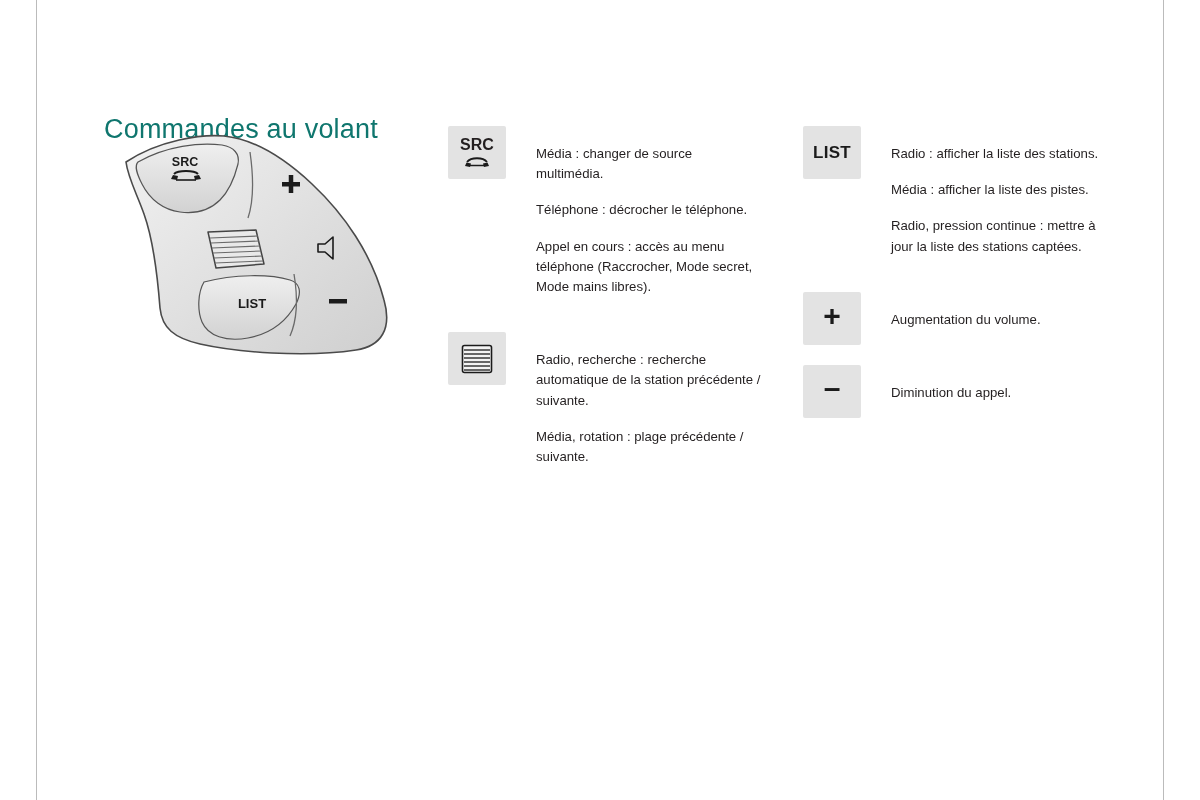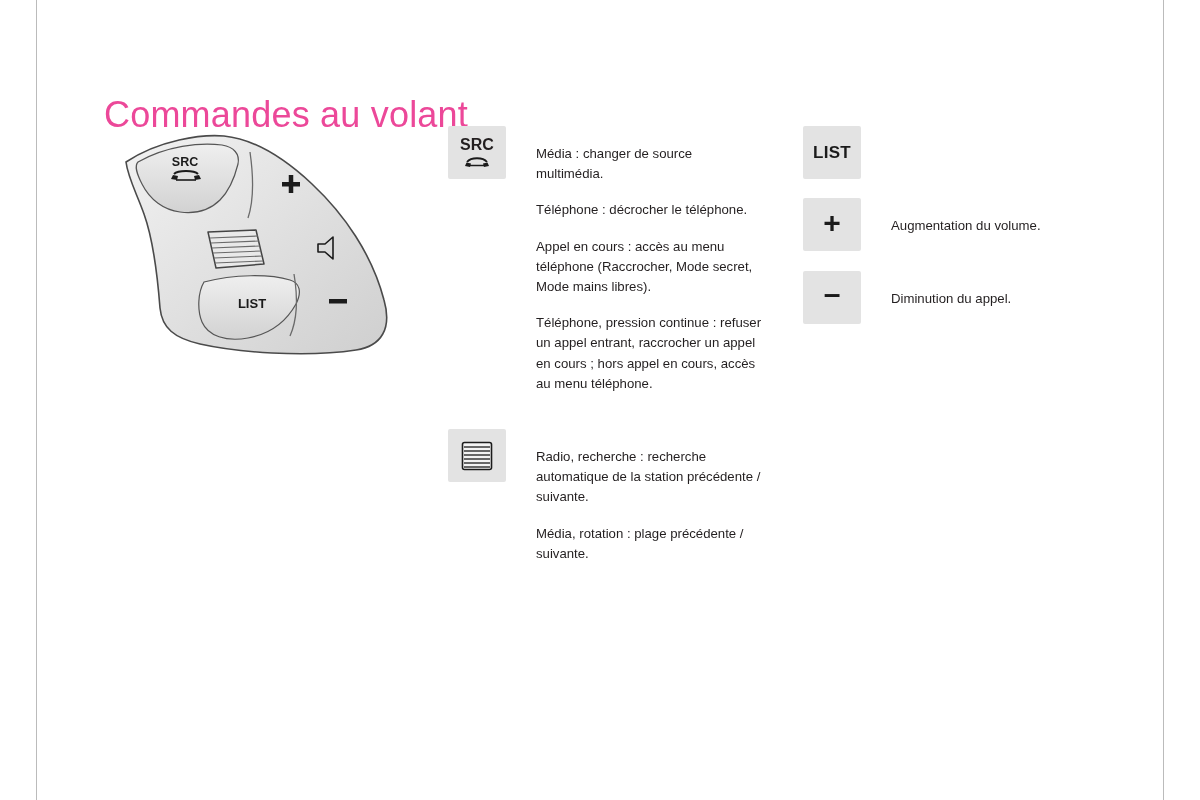--- a/index.html
+++ b/index.html
@@ -23,25 +23,25 @@
     width: 1px;
     height: 800px;
     background: #bbbbbb;
   }
   .edge-rule.left  { left: 36px; }
   .edge-rule.right { right: 36px; }
 
   .page-title {
     position: absolute;
     left: 104px;
-    top: 70px;
-    font-size: 36px;
+    top: 96px;
+    font-size: 27px;
     font-weight: normal;
     letter-spacing: 0.2px;
-    color: #ec4899;
+    color: #0f766e;
   }
 
   
   .illustration {
     position: absolute;
     left: 104px;
     top: 122px;
     width: 320px;
     height: 245px;
   }
@@ -193,21 +193,20 @@
           <path d="M2.5,6.5 l-1.5,3.5 l5,1 l1,-3.5 Z" fill="#1b1b1b"></path>
           <path d="M23.5,6.5 l1.5,3.5 l-5,1 l-1,-3.5 Z" fill="#1b1b1b"></path>
           <line x1="6" y1="9.5" x2="20" y2="9.5" stroke="#1b1b1b" stroke-width="1.5"></line>
         </svg>
       </div>
     </div>
     <div class="text">
       <p>Média : changer de source multimédia.</p>
       <p>Téléphone : décrocher le téléphone.</p>
       <p>Appel en cours : accès au menu téléphone (Raccrocher, Mode secret, Mode mains libres).</p>
-      <p>Téléphone, pression continue : refuser un appel entrant, raccrocher un appel en cours ; hors appel en cours, accès au menu téléphone.</p>
     </div>
   </div>
 
   <div class="entry">
     <div class="icon-box">
       <svg width="32" height="30" viewBox="0 0 32 30" xmlns="http://www.w3.org/2000/svg">
         <rect x="1.5" y="1.5" width="29" height="27" rx="2" fill="#f3f3f3" stroke="#1b1b1b" stroke-width="1.6"></rect>
         <line x1="3" y1="6" x2="29" y2="6" stroke="#1b1b1b" stroke-width="1.3"></line>
         <line x1="3" y1="10" x2="29" y2="10" stroke="#1b1b1b" stroke-width="1.3"></line>
         <line x1="3" y1="14" x2="29" y2="14" stroke="#1b1b1b" stroke-width="1.3"></line>
@@ -223,20 +222,25 @@
   </div>
 
 </div>
 
 <div class="col col-right">
 
   <div class="entry">
     <div class="icon-box">
       <span class="icon-label">LIST</span>
     </div>
+    <div class="text">
+      <p>Radio : afficher la liste des stations.</p>
+      <p>Média : afficher la liste des pistes.</p>
+      <p>Radio, pression continue : mettre à jour la liste des stations captées.</p>
+    </div>
   </div>
 
   <div class="entry">
     <div class="icon-box">
       <span class="icon-plus">+</span>
     </div>
     <div class="text">
       <p>Augmentation du volume.</p>
     </div>
   </div>

